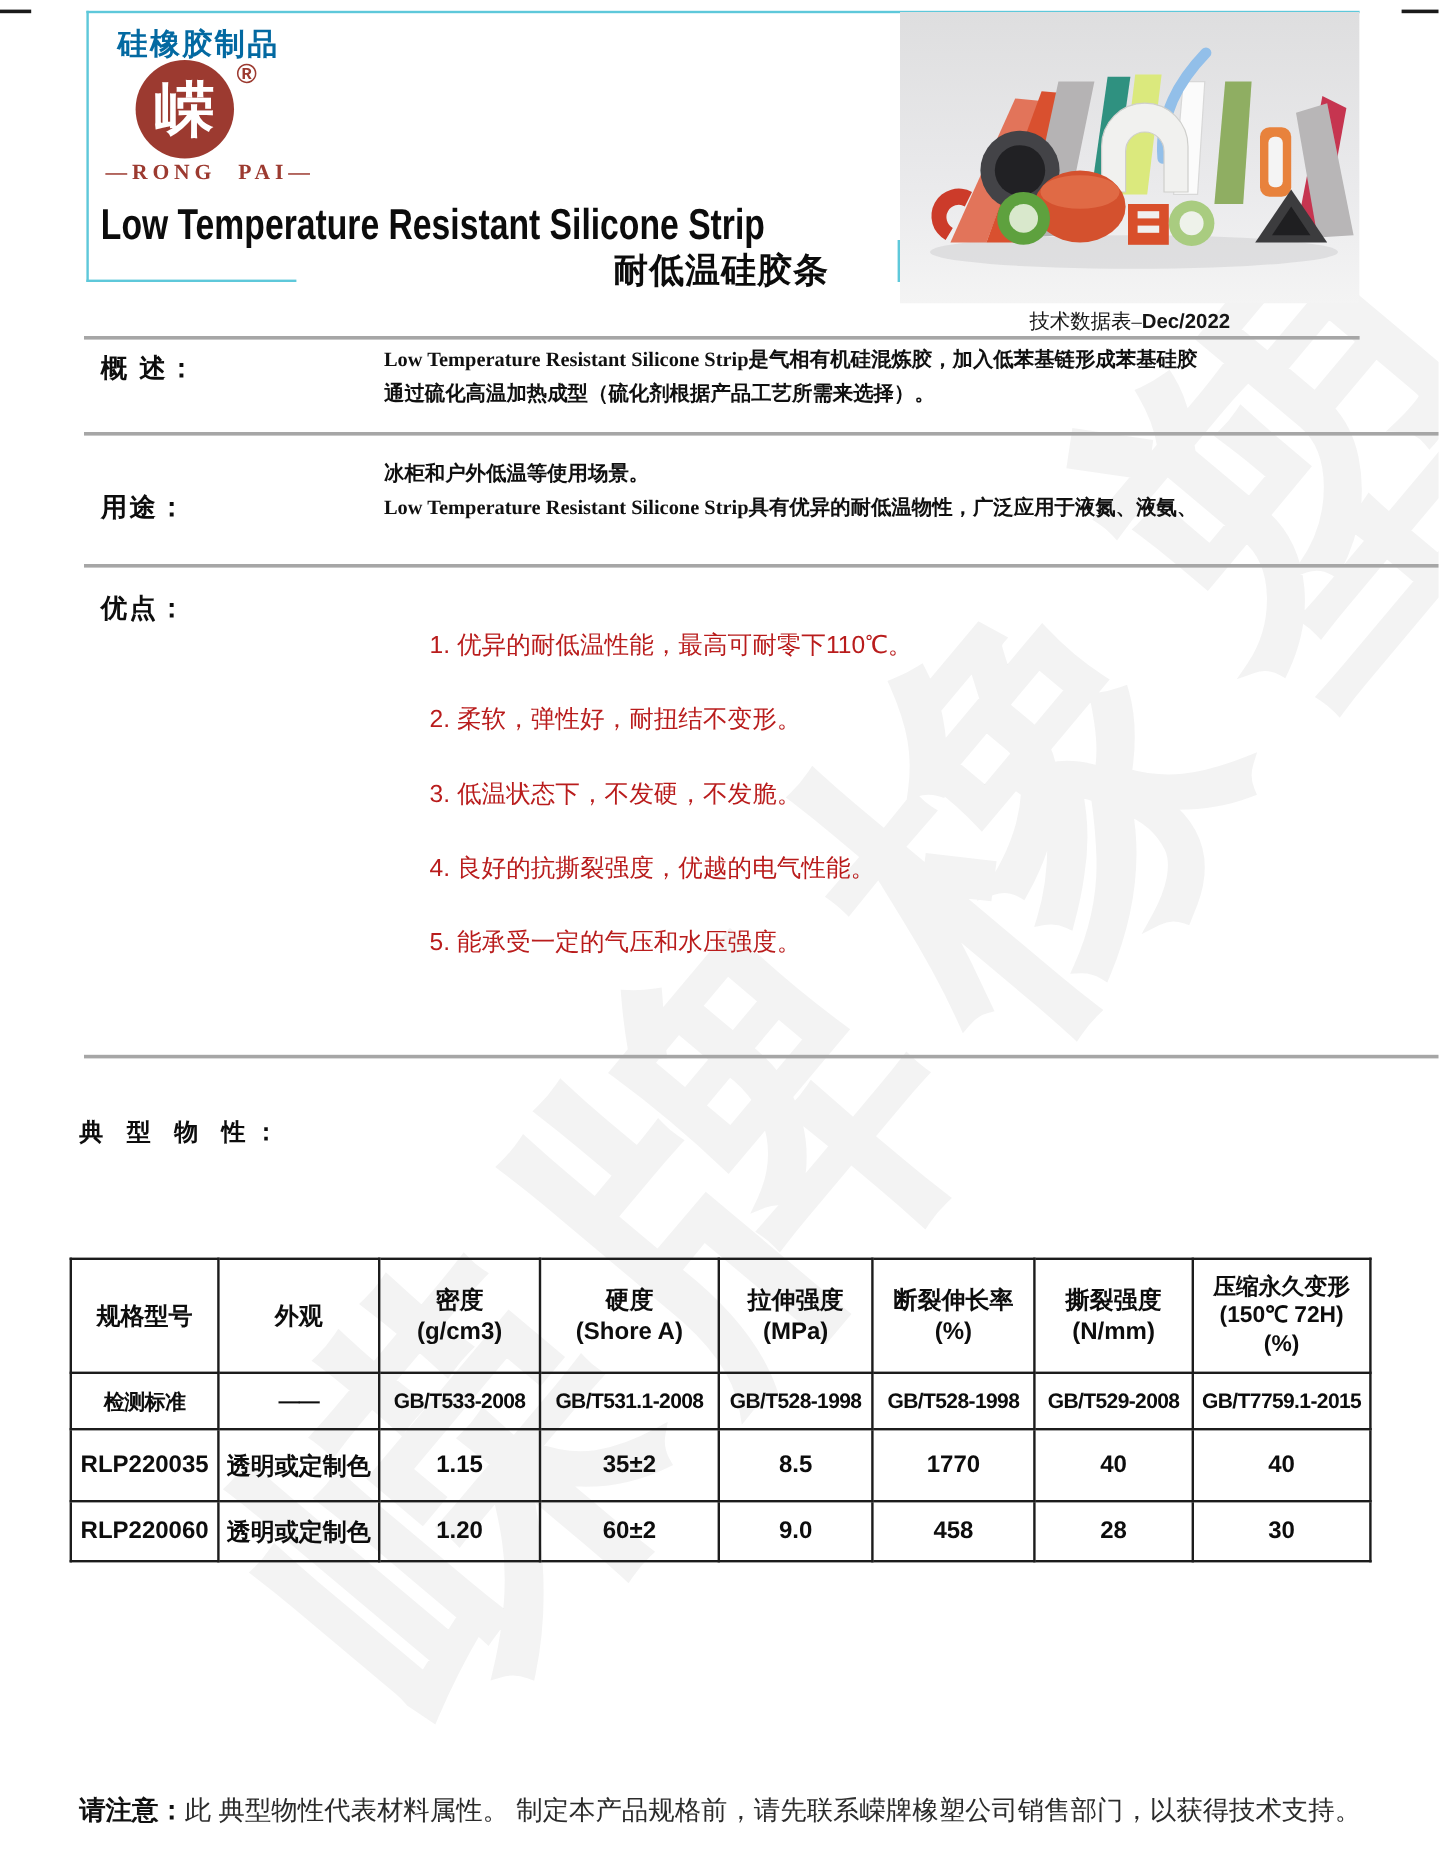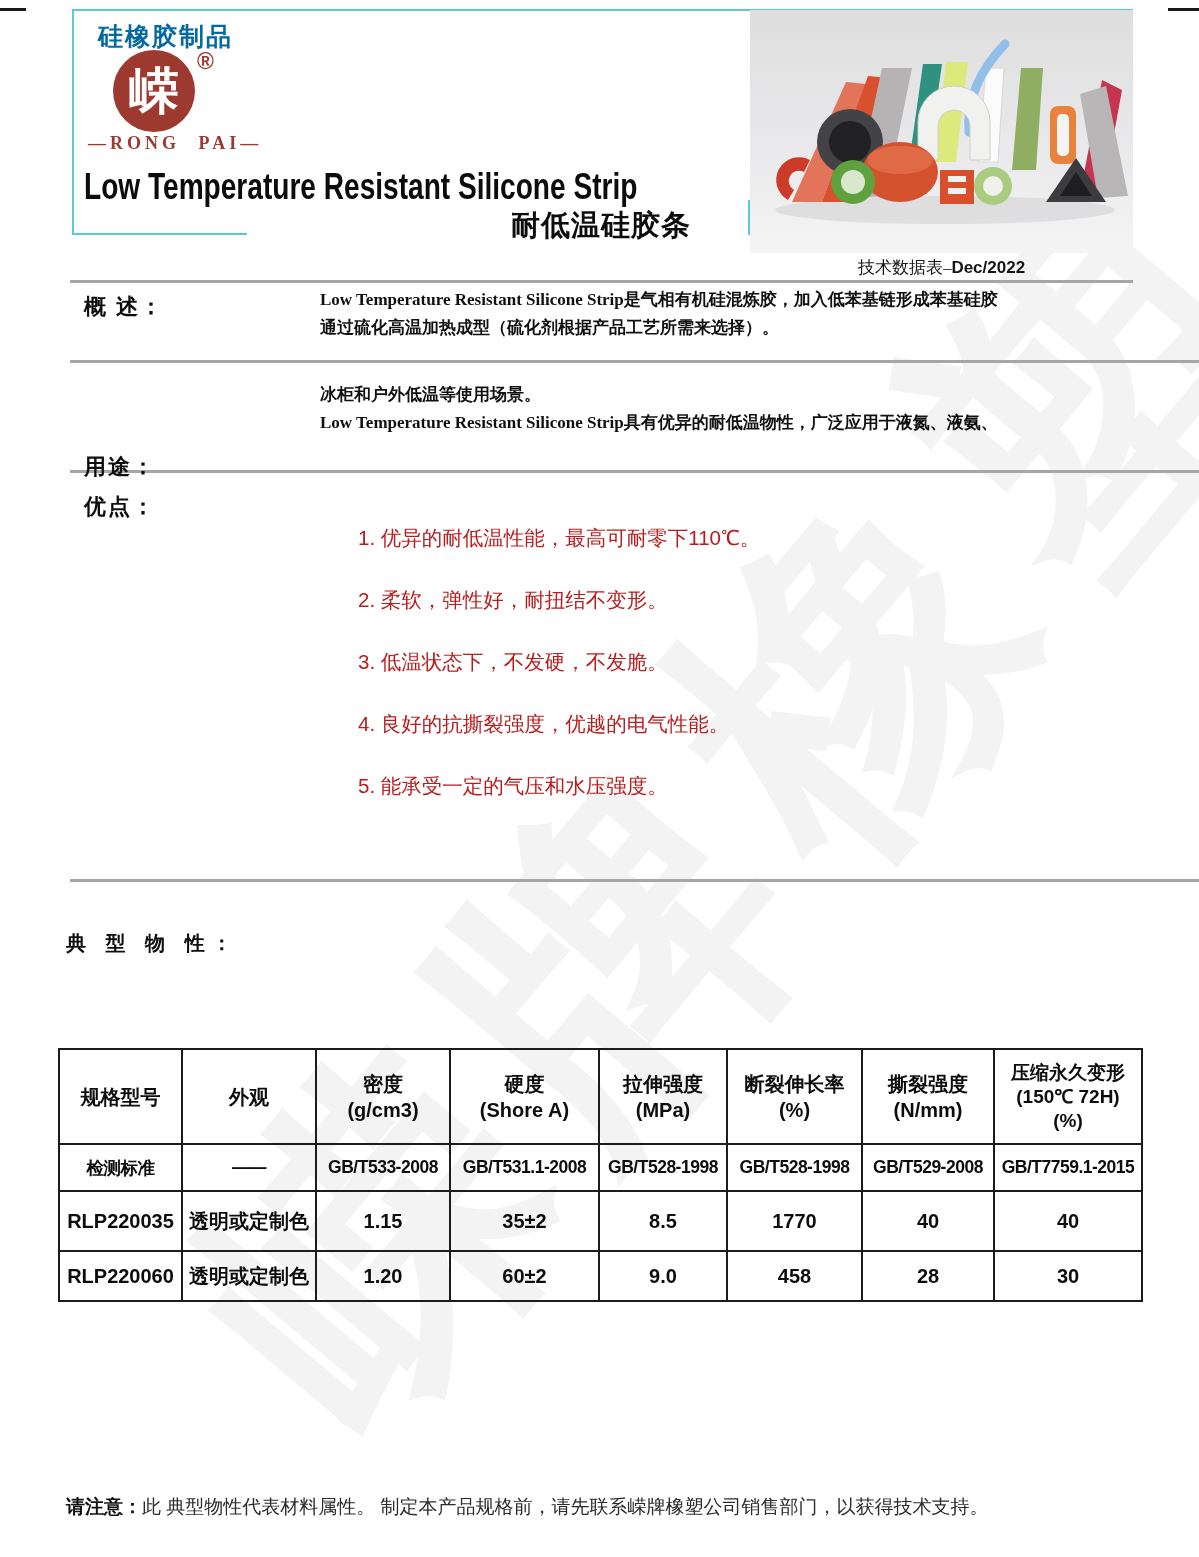--- a/index.html
+++ b/index.html
@@ -69,21 +69,21 @@
   .props-table th{font-size:20px; font-weight:700; line-height:26px;}
   .props-table th .hline{display:block;}
   .props-table .r-head{height:95px;}
   .props-table .r-std{height:47px;}
   .props-table .r-a{height:60px;}
   .props-table .r-b{height:50px;}
   .props-table .r-std td{font-size:17.5px; font-weight:700; letter-spacing:-0.5px; white-space:nowrap;}
   .props-table .r-a td,.props-table .r-b td{font-size:20px; font-weight:700;}
   .props-table th.small3{font-size:19px; line-height:24px;}
   
-  .footer-note{position:absolute; left:66px; top:1494px; font-size:19px; color:#2b2b2b; z-index:3; white-space:nowrap;}
+  .footer-note{position:absolute; left:66px; top:1494px; font-size:22px; color:#2b2b2b; z-index:3; white-space:nowrap;}
   .footer-note .notice{font-weight:700; color:#111;}
 </style>
 </head>
 <body>
 
 <div id="page">
 
   <div class="watermark">嵘牌橡塑</div>
 
   <div class="dash" style="left:0; top:8; top:8px; width:26px;"></div>
@@ -158,21 +158,21 @@
   <div class="divider" style="top:360px; width:1129px;"></div>
   <div class="divider" style="top:470px; width:1129px;"></div>
   <div class="divider" style="top:879px; width:1129px;"></div>
 
   <div class="sec-label" style="top:292px;">概 述：</div>
   <div class="sec-text" style="top:286px;">
     <span>Low Temperature Resistant Silicone Strip是气相有机硅混炼胶，加入低苯基链形成苯基硅胶</span>
     <span>通过硫化高温加热成型（硫化剂根据产品工艺所需来选择）。</span>
   </div>
 
-  <div class="sec-label" style="top:408px;margin-top:44px;">用途：</div>
+  <div class="sec-label" style="top:408px;">用途：</div>
   <div class="sec-text" style="top:381px;">
     <span>冰柜和户外低温等使用场景。</span>
     <span>Low Temperature Resistant Silicone Strip具有优异的耐低温物性，广泛应用于液氮、液氨、</span>
   </div>
 
   <div class="sec-label" style="top:492px;">优点：</div>
   <div class="adv-list">
     <div class="adv-item">1. 优异的耐低温性能，最高可耐零下110℃。</div>
     <div class="adv-item">2. 柔软，弹性好，耐扭结不变形。</div>
     <div class="adv-item">3. 低温状态下，不发硬，不发脆。</div>

